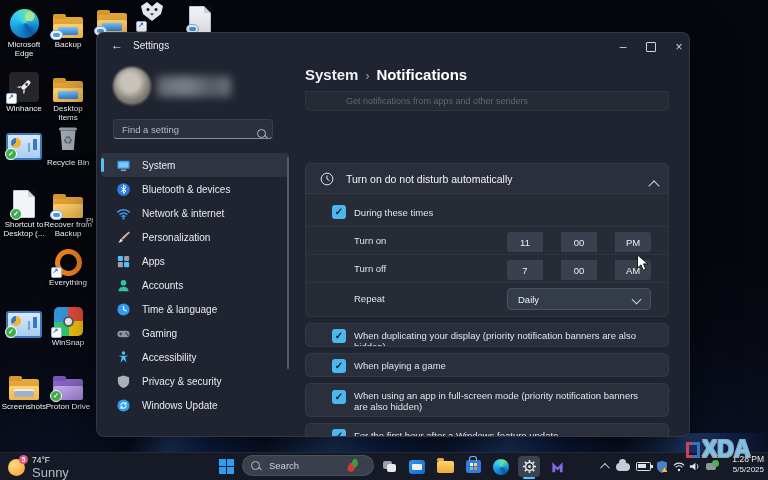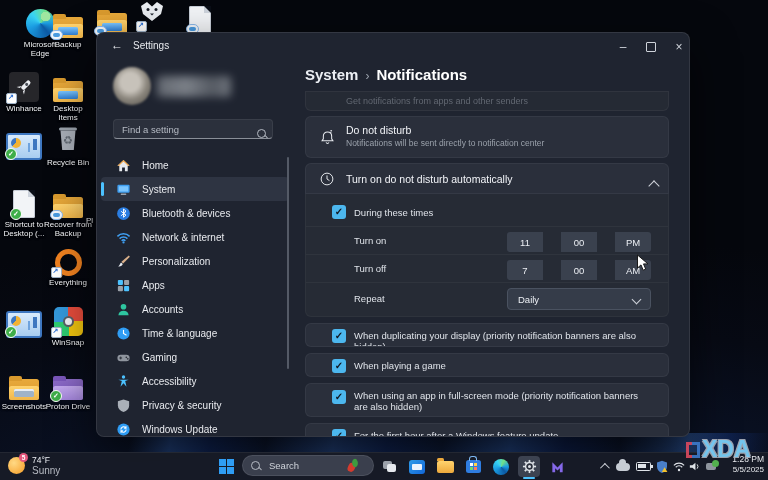--- a/index.html
+++ b/index.html
@@ -159,21 +159,21 @@
   .wmtext{font-size:23px;font-weight:800;letter-spacing:0;color:#7dd3fc;
     text-shadow:-1px -1px 0 #a7adb8,1px -1px 0 #a7adb8,-1px 1px 0 #a7adb8,1px 1px 0 #a7adb8;}
   #cursor{position:absolute;left:636px;top:254px;z-index:50;}
 </style>
 </head>
 <body>
 
 <div id="desktop">
   <div class="bloom"></div>
 
-  <div class="dicon" style="left:16px;top:6px">
+  <div class="dicon" style="left:0;top:6px">
     <div class="art">
         <span class="edge-ball"></span>
       </div>
     <div class="dlabel">Microsoft Edge</div>
   </div>
   <div class="dicon" style="left:44px;top:6px">
     <div class="art">
         <span class="folder">
           <span class="inner pic"></span>
           <span class="badge-cloud"></span>
@@ -319,29 +319,20 @@
       <span class="maxbox"></span>
     </span>
   <span class="titlebar-btn" style="left:569px">×</span>
 
   <div class="avatar"></div>
   <div class="nameblur"></div>
   <input class="search-side" placeholder="Find a setting" style="">
   <span class="abs" style="left:160px;top:91px"><span class="mag"></span></span>
 
   <div class="menu">
-    <div class="mi">
-      <span class="sic">
-          <svg width="15" height="15" viewBox="0 0 16 16">
-            <path d="M8 2L14.5 8.2H12.5V14H9.5V10H6.5V14H3.5V8.2H1.5Z" fill="#e8eaee"></path>
-            <path d="M8 2L14.5 8.2H12.8L8 3.8L3.2 8.2H1.5Z" fill="#f0a03c"></path>
-          </svg>
-        </span>
-      <span>Home</span>
-    </div>
     <div class="mi sel">
       <span class="sic">
           <svg width="15" height="15" viewBox="0 0 16 16">
             <rect x="1.5" y="3" width="13" height="8.5" rx="1.2" fill="#3f9ef0"></rect>
             <rect x="3" y="4.5" width="10" height="5.5" rx=".6" fill="#7cc6ff"></rect>
             <rect x="5" y="12.3" width="6" height="1.5" rx=".7" fill="#9aa3ad"></rect>
           </svg>
         </span>
       <span>System</span>
     </div>
@@ -445,33 +436,20 @@
   <div class="side-scroll"></div>
 
   <div class="crumb">
     <span>System</span><span class="sep">›</span><span class="cur">Notifications</span>
   </div>
 
   <div class="card partial">
     <span class="ghost">Get notifications from apps and other senders</span>
   </div>
 
-  <div class="card" style="top:83px;height:42px">
-    <span class="abs" style="left:13px;top:12px">
-      <svg width="17" height="17" viewBox="0 0 18 18">
-          <path d="M9 3.2 C6.3 3.2 4.6 5 4.6 7.5 V10.4 L3.3 12.4 H14.7 L13.4 10.4 V7.5 C13.4 5 11.7 3.2 9 3.2 Z" stroke="#e6e9ee" fill="none" stroke-width="1.1"></path>
-          <path d="M7.5 14.2 a1.6 1.6 0 0 0 3 0" stroke="#e6e9ee" fill="none" stroke-width="1.1"></path>
-          <text x="11.5" y="4.6" font-size="5.5" fill="#e6e9ee">z</text>
-        </svg></span>
-    <div class="abs" style="left:40px;top:7px">
-      <div class="rowtitle">Do not disturb</div>
-      <div class="rowsub">Notifications will be sent directly to notification center</div>
-    </div>
-
-  </div>
 
   <div class="card" style="top:130px;height:31px;border-radius:6px 6px 0 0">
     <span class="abs" style="left:13px;top:7px">
       <svg width="16" height="16" viewBox="0 0 18 18">
           <circle cx="9" cy="9" r="6.6" stroke="#e6e9ee" fill="none" stroke-width="1.1"></circle>
           <path d="M9 5.4 V9 L11.4 10.6" stroke="#e6e9ee" stroke-width="1.1" fill="none" stroke-linecap="round"></path>
         </svg></span>
     <span class="abs rowtitle" style="left:40px;top:9px">Turn on do not disturb automatically</span>
     <span class="abs" style="left:344px;top:12px"><span class="chev-up"></span></span>
   </div>
@@ -518,21 +496,21 @@
   </div>
 </div>
 
 <div id="taskbar"></div>
 <div class="weather">
   <span class="sun">
       <span class="badge">5</span>
     </span>
   <span>
     <div style="font-size:8.5px;color:#eceff4">74°F</div>
-    <div style="font-size:10px;color:#b6bac2">Sunny</div>
+    <div style="font-size:13px;color:#b6bac2">Sunny</div>
   </span>
 </div>
 <span class="tb-ic" style="left:215px">
     <span class="start-glyph"></span>
   </span>
 <div class="tb-search">
   <span class="mag"></span>
   <input placeholder="Search" style="">
   <span class="pepper"></span>
 </div>

